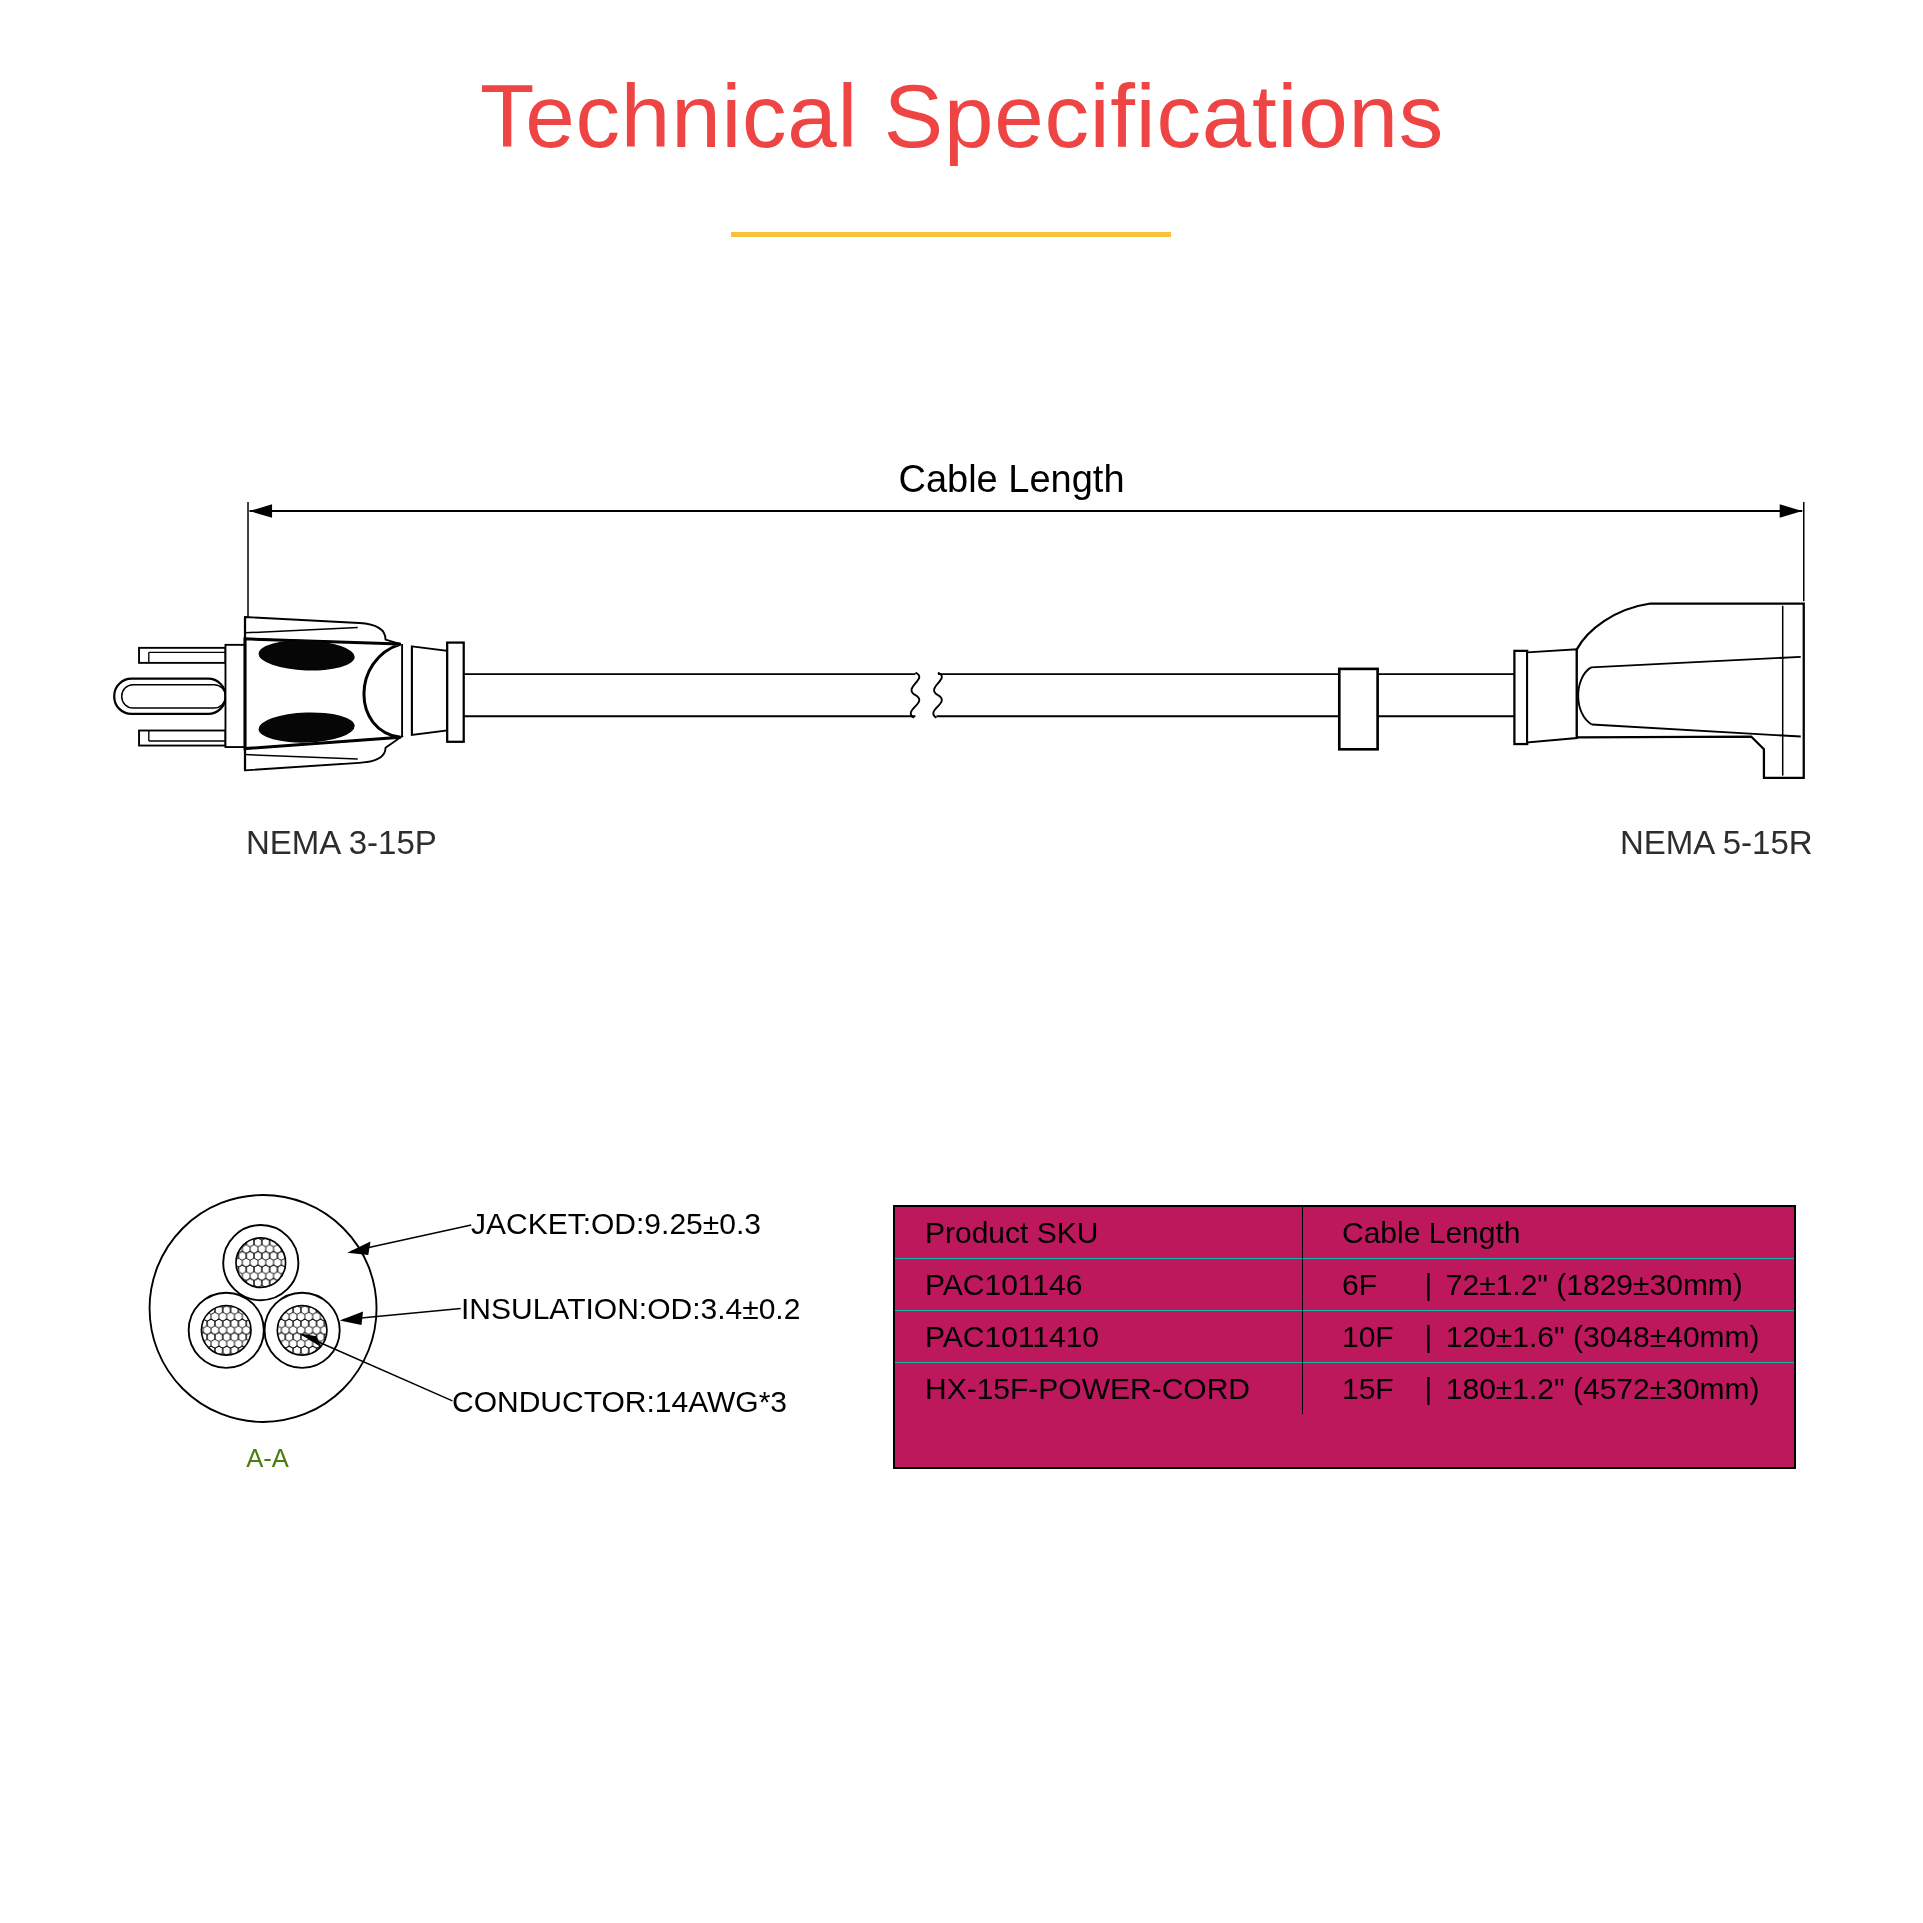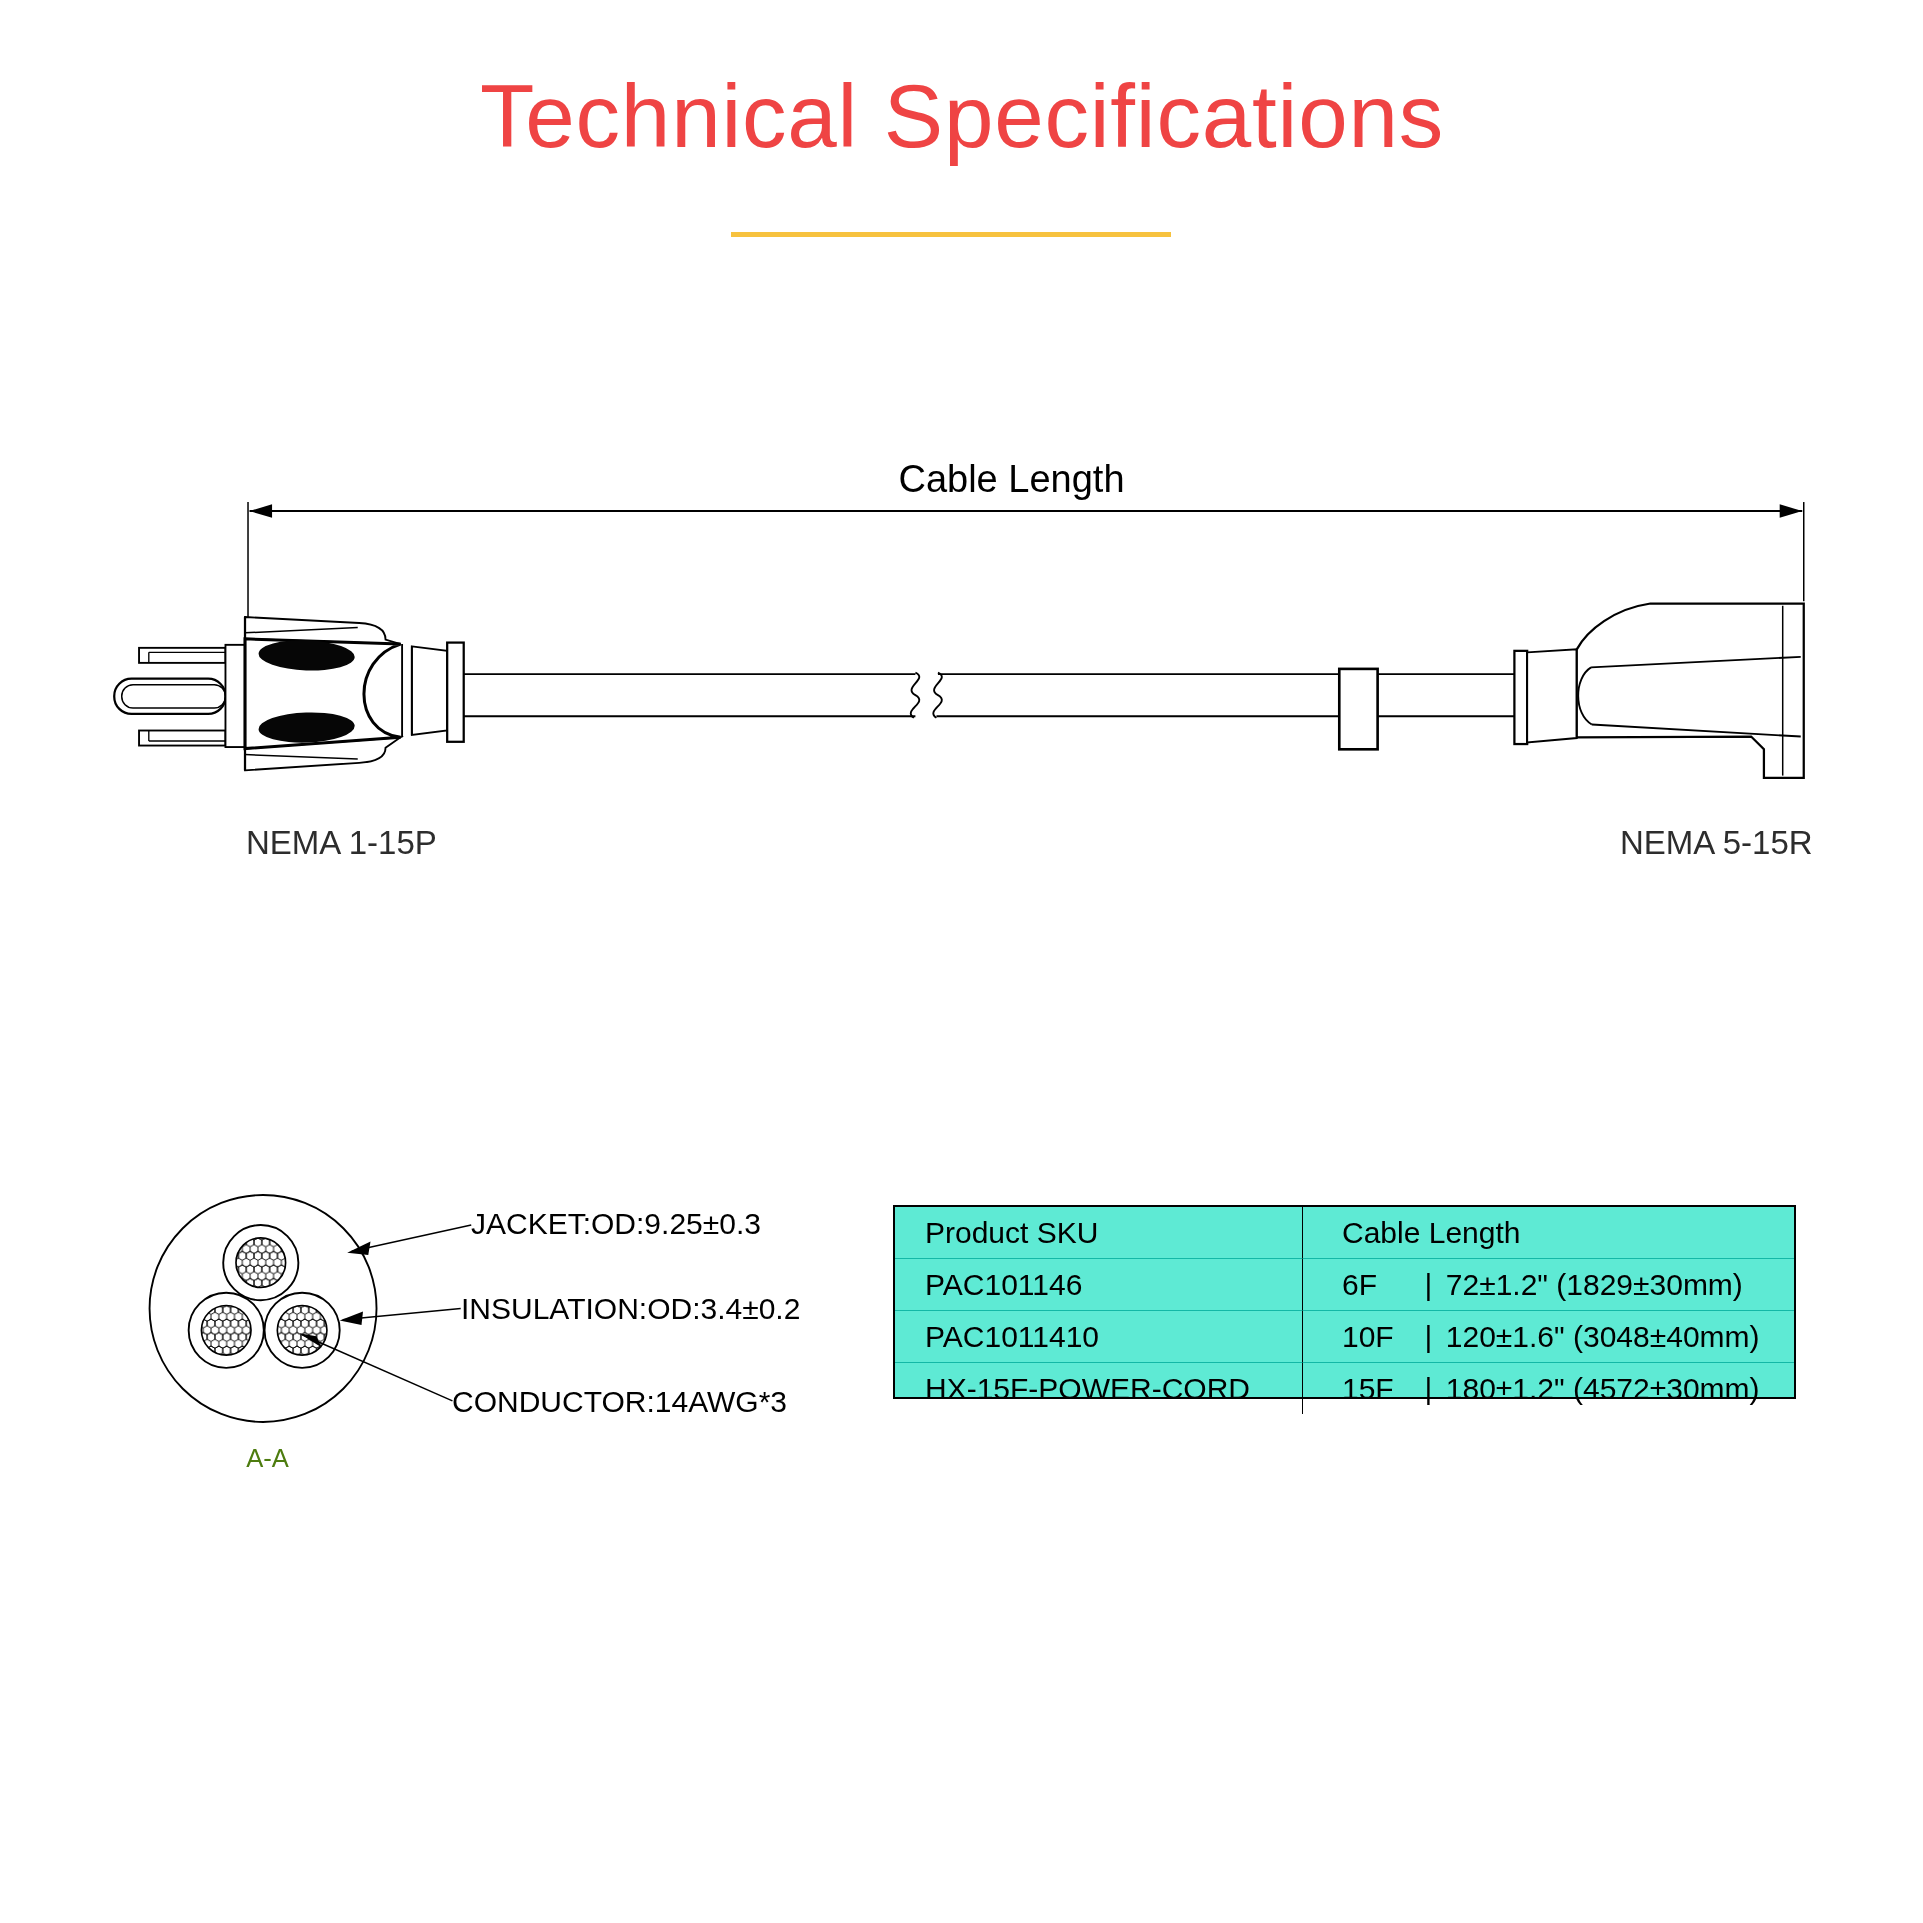--- a/index.html
+++ b/index.html
@@ -20,23 +20,23 @@
   .spec-label{font-size:30px;color:#000;white-space:nowrap;}
   .jacket{left:471px;top:1207px;}
   .insulation{left:461px;top:1292px;}
   .conductor{left:452px;top:1385px;}
   .aa{left:230px;top:1444px;width:75px;text-align:center;font-size:25.6px;color:#4d7c0f;}
 
   svg{position:absolute;left:0;top:0;}
   .ln{stroke:#000;fill:none;}
   .fw{fill:#ffffff;stroke:#000;}
 
-  .spec-table{left:893px;top:1205px;width:903px;height:194px;border:2.3px solid #000;
+  .spec-table{left:893px;top:1205px;width:903px;height:264px;border:2.3px solid #000;
               box-sizing:border-box;display:grid;grid-template-columns:407px 1fr;
-              grid-template-rows:51px 52px 52px 52px;font-size:30px;color:#000;background:#5eead4;}
+              grid-template-rows:51px 52px 52px 52px;font-size:30px;color:#000;background:#be185d;}
   .cell{display:flex;align-items:center;box-sizing:border-box;white-space:nowrap;}
   .c-sku{padding-left:30px;}
   .c-len{border-left:1.5px solid #000;padding-left:39px;}
   .r2{border-top:1px solid #14b8a6;}
   .ft{display:inline-block;width:72px;text-align:left;}
   .pipe{display:inline-block;margin:0 13.5px 0 10.5px;}
 </style>
 </head>
 <body>
 
@@ -124,21 +124,21 @@
         <path class="ln" d="M602 1864 L402 1776" stroke-width="2"></path>
         <polygon points="398,1774 421,1778 428,1793" fill="#000"></polygon>
       </g>
     </g>
   </svg>
 
   <div class="abs title">Technical Specifications</div>
   <div class="abs title-underline"></div>
 
   <div class="abs dim-label">Cable Length</div>
-  <div class="abs connector-label label-p">NEMA 1-15P</div>
+  <div class="abs connector-label label-p">NEMA 3-15P</div>
   <div class="abs connector-label label-r">NEMA 5-15R</div>
 
   <div class="abs spec-label jacket">JACKET:OD:9.25±0.3</div>
   <div class="abs spec-label insulation">INSULATION:OD:3.4±0.2</div>
   <div class="abs spec-label conductor">CONDUCTOR:14AWG*3</div>
   <div class="abs aa">A-A</div>
 
   <div class="abs spec-table">
     <div class="cell c-sku">Product SKU</div>
     <div class="cell c-len">Cable Length</div>

